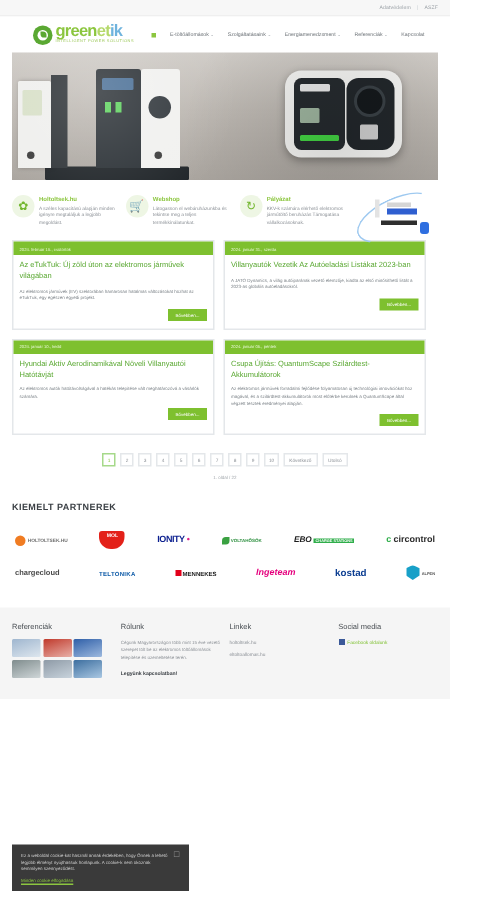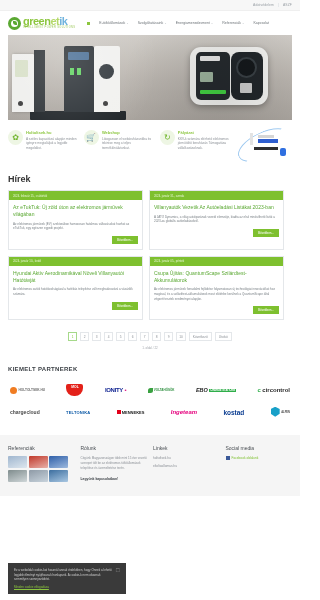--- a/index.html
+++ b/index.html
@@ -19,21 +19,21 @@
     border-bottom:1px solid #efefef;
   }
   .topbar span { font-size:3.4px; color:#9aa0a6; letter-spacing:.1px; }
   .topbar .sep { color:#c8cdd2; }
 
   
   .header {
     height:24px; background:#fff;
     display:flex; align-items:center; padding:0 8px;
   }
-  .logo { display:flex; align-items:center; gap:2px; }
+  .logo { display:flex; align-items:center; gap:2px;margin-left:14px; }
   .logo-mark {
     width:13px; height:13px; border-radius:50%;
     background:#5aa832;
     display:flex; align-items:center; justify-content:center;
     position:relative;
   }
   .logo-mark::after{
     content:""; width:7px; height:7px; border-radius:50%;
     background:#fff;
   }
@@ -266,21 +266,20 @@
     <div class="mini-chart">
       <span class="arc"></span>
       <span class="stick"></span>
       <span class="b1"></span>
       <span class="b2"></span>
       <span class="b3"></span>
       <span class="dot"></span>
     </div>
   </div>
 
-  <div class="news-head">Hírek</div>
   <div class="news-grid">
 
     <div class="card">
       <div class="card-top">
         <div class="card-date">2024. február 15., csütörtök</div>
       </div>
       <div class="card-body">
         <div class="card-title">Az eTukTuk: Új zöld úton az elektromos járművek világában</div>
         <div class="card-text">Az elektromos járművek (EV) szektorában hamarosan hatalmas változásokat hozhat az eTukTuk, egy egészen egyedi projekt.</div>
         <div class="card-btn-wrap">

